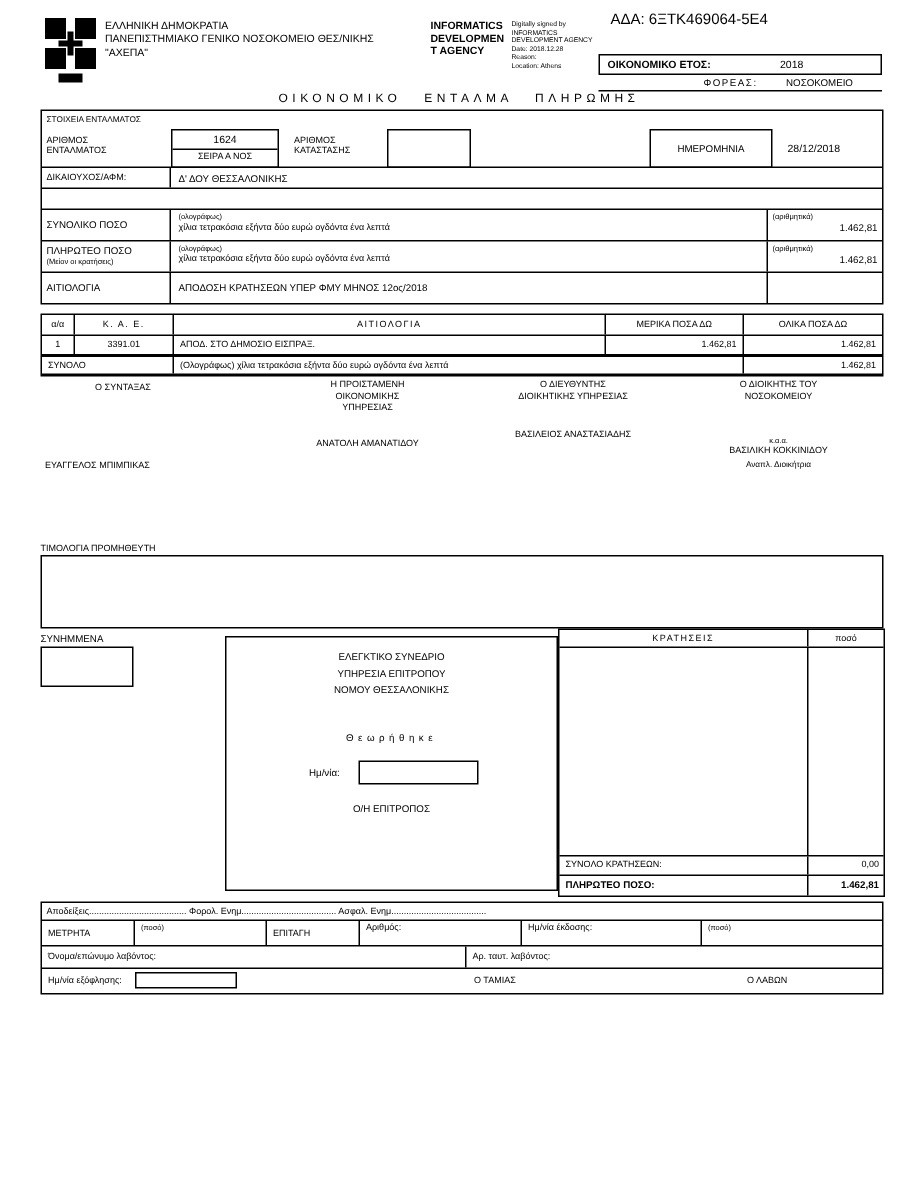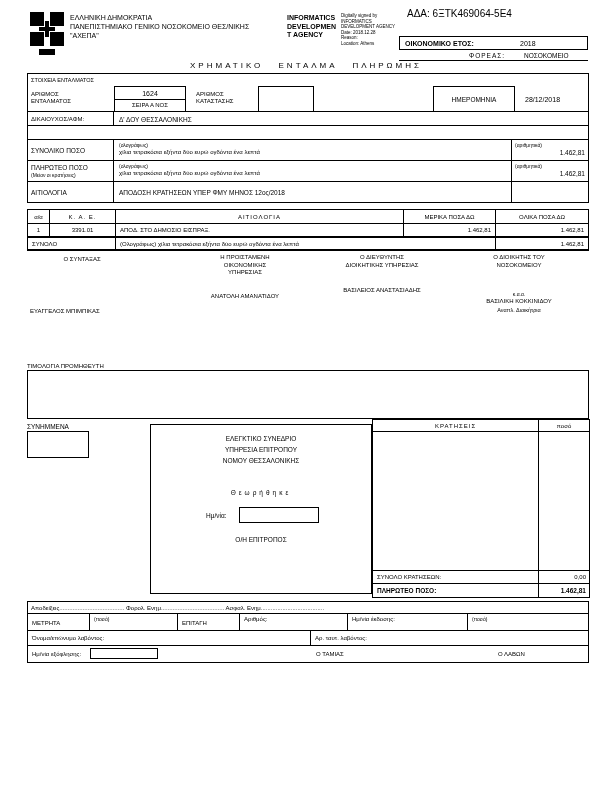--- a/index.html
+++ b/index.html
@@ -51,21 +51,21 @@
 
   <div class="abs bd" style="left:399px;top:36px;width:189px;height:14px;">
     <span class="abs" style="left:5px;top:3px;font-size:7px;font-weight:bold;">ΟΙΚΟΝΟΜΙΚΟ ΕΤΟΣ:</span>
     <span class="abs" style="left:120px;top:3px;font-size:7px;">2018</span>
   </div>
   <div class="abs" style="left:399px;top:50px;width:189px;height:11px;border-bottom:1px solid #000;">
     <span class="abs" style="left:70px;top:2px;font-size:6.5px;letter-spacing:1px;">ΦΟΡΕΑΣ:</span>
     <span class="abs" style="left:125px;top:2px;font-size:6.5px;">ΝΟΣΟΚΟΜΕΙΟ</span>
   </div>
 
-  <div class="abs ctr" style="left:0;top:61px;width:612px;font-size:8px;letter-spacing:3px;word-spacing:10px;">ΧΡΗΜΑΤΙΚΟ ΕΝΤΑΛΜΑ ΠΛΗΡΩΜΗΣ</div>
+  <div class="abs ctr" style="left:0;top:61px;width:612px;font-size:8px;letter-spacing:3px;word-spacing:10px;">ΟΙΚΟΝΟΜΙΚΟ ΕΝΤΑΛΜΑ ΠΛΗΡΩΜΗΣ</div>
 
   <div class="abs bd" style="left:27px;top:73px;width:562px;">
 
     <div style="height:12px;position:relative;">
       <span class="abs" style="left:3px;top:3px;font-size:5.5px;">ΣΤΟΙΧΕΙΑ ΕΝΤΑΛΜΑΤΟΣ</span>
     </div>
 
     <div style="height:26px;border-bottom:1px solid #000;position:relative;">
       <span class="abs" style="left:3px;top:5px;width:62px;font-size:6px;line-height:7px;">ΑΡΙΘΜΟΣ ΕΝΤΑΛΜΑΤΟΣ</span>
       <div class="abs bd" style="left:86px;top:0;width:72px;height:26px;">

